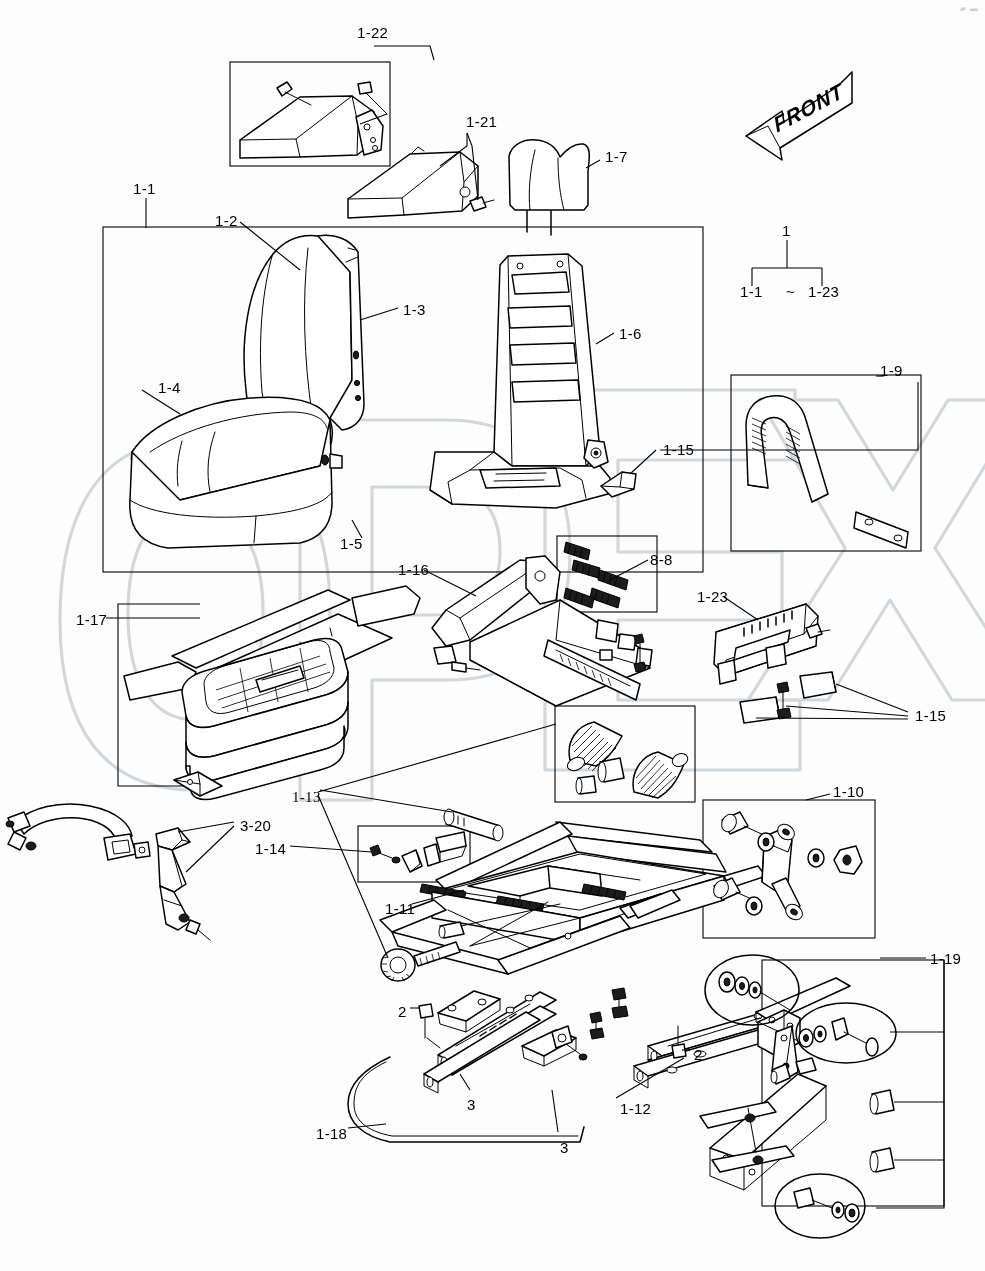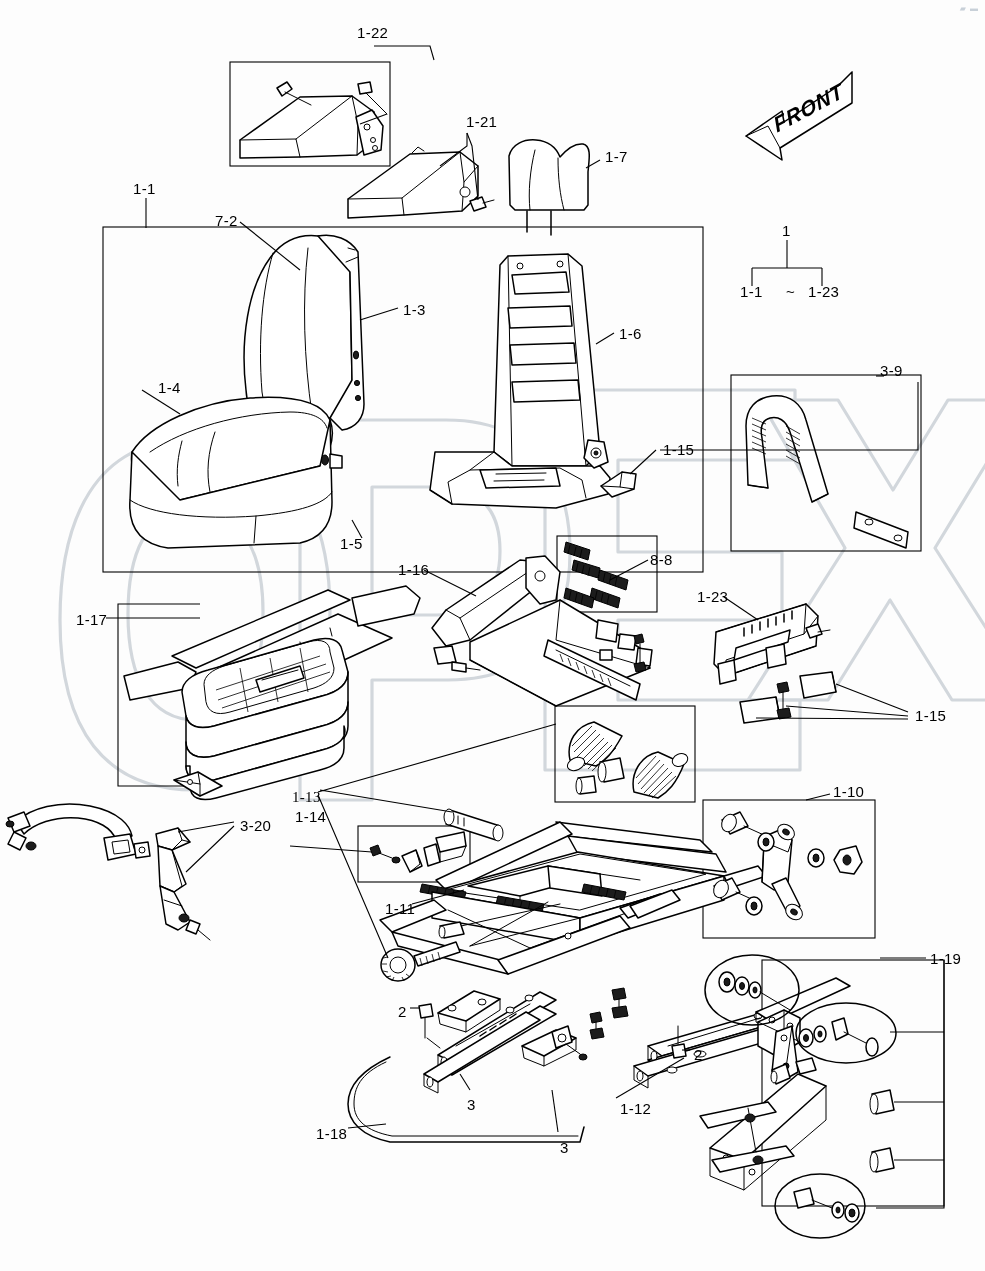--- a/index.html
+++ b/index.html
@@ -704,36 +704,36 @@
 
     <span class="lbl" style="left:782px; top:222px;">1</span>
     <span class="lbl" style="left:740px; top:283px;">1-1</span>
     <span class="lbl" style="left:786px; top:283px;">~</span>
     <span class="lbl" style="left:808px; top:283px;">1-23</span>
 
     <span class="lbl" style="left:357px; top:24px;">1-22</span>
     <span class="lbl" style="left:466px; top:113px;">1-21</span>
     <span class="lbl" style="left:605px; top:148px;">1-7</span>
     <span class="lbl" style="left:133px; top:180px;">1-1</span>
-    <span class="lbl" style="left:215px; top:212px;">7-2</span>
+    <span class="lbl" style="left:215px; top:212px;">1-2</span>
     <span class="lbl" style="left:403px; top:301px;">1-3</span>
     <span class="lbl" style="left:619px; top:325px;">1-6</span>
     <span class="lbl" style="left:118px; top:379px;margin-left:40px;">1-4</span>
-    <span class="lbl" style="left:880px; top:362px;">3-9</span>
+    <span class="lbl" style="left:880px; top:362px;">1-9</span>
     <span class="lbl" style="left:663px; top:441px;">1-15</span>
     <span class="lbl" style="left:340px; top:535px;">1-5</span>
     <span class="lbl" style="left:398px; top:561px;">1-16</span>
     <span class="lbl" style="left:650px; top:551px;">8-8</span>
     <span class="lbl" style="left:697px; top:588px;">1-23</span>
     <span class="lbl" style="left:76px;  top:611px;">1-17</span>
     <span class="lbl" style="left:915px; top:707px;">1-15</span>
     <span class="lbl" style="left:833px; top:783px;">1-10</span>
     <span class="lbl" style="left:292px; top:789px;font-family:Liberation Serif, serif;">1-13</span>
     <span class="lbl" style="left:240px; top:817px;">3-20</span>
-    <span class="lbl" style="left:255px; top:808px;margin-left:40px;">1-14</span>
+    <span class="lbl" style="left:255px; top:840px;">1-14</span>
     <span class="lbl" style="left:385px; top:900px;">1-11</span>
     <span class="lbl" style="left:930px; top:950px;">1-19</span>
     <span class="lbl" style="left:398px; top:1003px;">2</span>
     <span class="lbl" style="left:694px; top:1046px;">2</span>
     <span class="lbl" style="left:467px; top:1096px;">3</span>
     <span class="lbl" style="left:620px; top:1100px;">1-12</span>
     <span class="lbl" style="left:316px; top:1125px;">1-18</span>
     <span class="lbl" style="left:560px; top:1139px;">3</span>
   </div>
 

